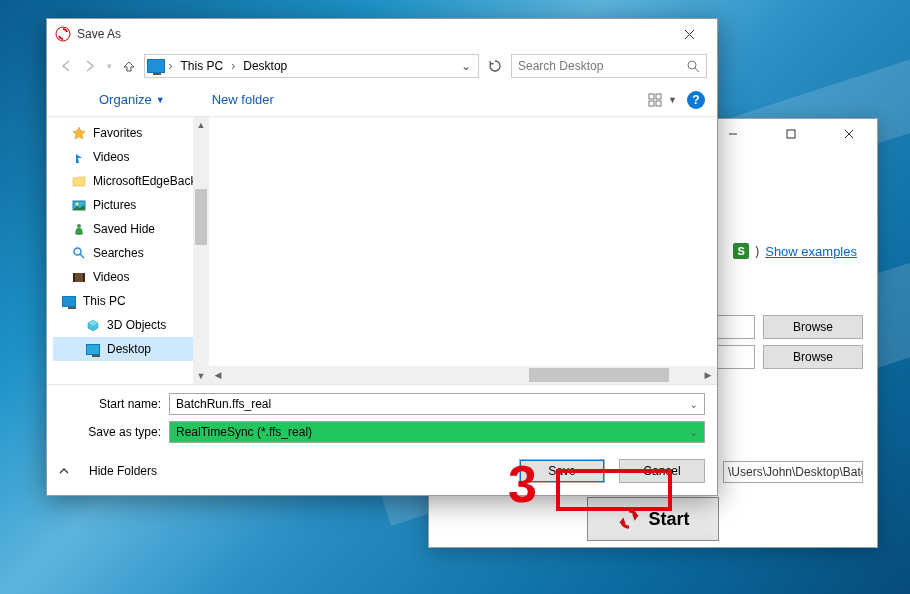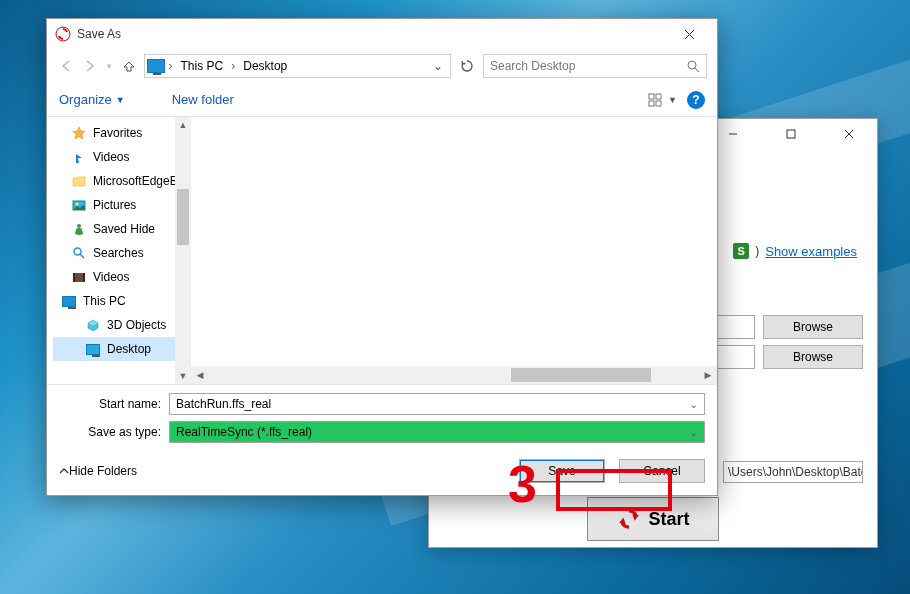--- a/index.html
+++ b/index.html
@@ -83,38 +83,38 @@
     flex: 1; height: 24px; border:1px solid #ccc;
     display:flex; align-items:center; padding: 0 2px; gap:2px;
   }
   .addr-monitor { width:18px; height:14px; background:#1e90d8; border:1px solid #0f79ba; position:relative; }
   .addr-monitor::after { content:""; position:absolute; bottom:-3px; left:5px; width:8px; height:2px; background:#555; }
   .addr-chev { color:#666; padding:0 2px; }
   .addr-seg { padding: 0 4px; font-size:12px; }
   .addr-end { margin-left:auto; display:flex; align-items:center; gap:2px; padding-right:2px; }
   .addr-chevdown { width:16px; text-align:center; color:#555; }
   .refresh { width:20px; height:20px; display:flex;align-items:center;justify-content:center; }
-  .searchbox { width: 224px; height:24px; border:1px solid #ccc; display:flex; align-items:center; padding:0 6px; justify-content:space-between; color:#777; }
+  .searchbox { width: 196px; height:24px; border:1px solid #ccc; display:flex; align-items:center; padding:0 6px; justify-content:space-between; color:#777; }
   .searchbox span { font-size:12px; }
 
   .toolbar {
     height: 34px; display:flex; align-items:center; padding:0 12px;
     border-bottom: 1px solid #e6e6e6;
     justify-content: space-between;
   }
   .tb-left { display:flex; align-items:center; gap:24px; }
-  .organize { color:#1259b8; font-size:13px; display:flex; align-items:center; gap:4px; }
+  .organize { color:#1259b8; font-size:13px; display:flex; align-items:center; gap:4px;margin-left:40px; }
   .newfolder { color:#1259b8; font-size:13px;padding-left:23px; }
   .tb-right { display:flex; align-items:center; gap:10px; }
   .view-btn { color:#555; display:flex; align-items:center; gap:2px; }
   .help { width:18px; height:18px; border-radius:50%; background:#0879d8; color:#fff; font-weight:bold; font-size:12px; display:flex;align-items:center;justify-content:center; }
 
   .content { flex:1; display:flex; overflow:hidden; }
   .tree {
-    width: 144px; border-right: 0; padding: 4px 0 4px 6px;
+    width: 162px; border-right: 0; padding: 4px 0 4px 6px;
     overflow:hidden; position:relative;
   }
   .tree-scroll { position:absolute; right:0; top:0; width:16px; height:100%; background:#f0f0f0; }
   .tree-thumb { position:absolute; right:2px; top:72px; width:12px; height:56px; background:#c5c5c5; border-radius:1px; }
   .tree-arrow-up, .tree-arrow-down { position:absolute; right:0; width:16px; height:16px; display:flex;align-items:center;justify-content:center;color:#666;font-size:9px; }
   .tree-arrow-up { top:0; } .tree-arrow-down { bottom:0; }
   .node { display:flex; align-items:center; gap:6px; height:24px; padding-left: 18px; font-size:12px; white-space:nowrap; }
   .node.l2 { padding-left: 32px; }
   .node.selected { background:#cde8ff; }
   .ticon { width:16px; height:16px; flex-shrink:0; display:flex;align-items:center;justify-content:center; }
@@ -131,21 +131,21 @@
   .frow { display:flex; align-items:center; margin-bottom:6px; }
   .flabel { width: 110px; text-align:right; padding-right:8px; font-size:12px; }
   .fcontrol { flex:1; height:22px; border:1px solid #a6a6a6; display:flex; align-items:center; padding:0 6px; font-size:12px; justify-content:space-between; background:#fff; }
   .fcontrol.combo { background:#22c55e; }
   .combo-arrow { color:#555; font-size:10px; }
 
   .footer {
     display:flex; align-items:center; justify-content:space-between;
     padding: 6px 12px 12px 12px;
   }
-  .hide-folders { font-size:12px; display:flex; align-items:center; gap:0; }
+  .hide-folders { font-size:12px; display:flex; align-items:center; gap:20px; }
   .btn-row { display:flex; gap:14px; align-items:center; }
   .dlg-btn { width:86px; height:24px; border:1px solid #adadad; background:#e1e1e1; font-size:12px; display:flex;align-items:center;justify-content:center; }
   .dlg-btn.primary { box-shadow: inset 0 0 0 1px #0078d7; }
   .highlight-3 {
     position:absolute; border:4px solid #e3000f;
     width:116px; height:42px;
   }
   .big3 {
     position:absolute; color:#e3000f; font-weight:900;
     font-size:52px; font-family:Arial, sans-serif;

